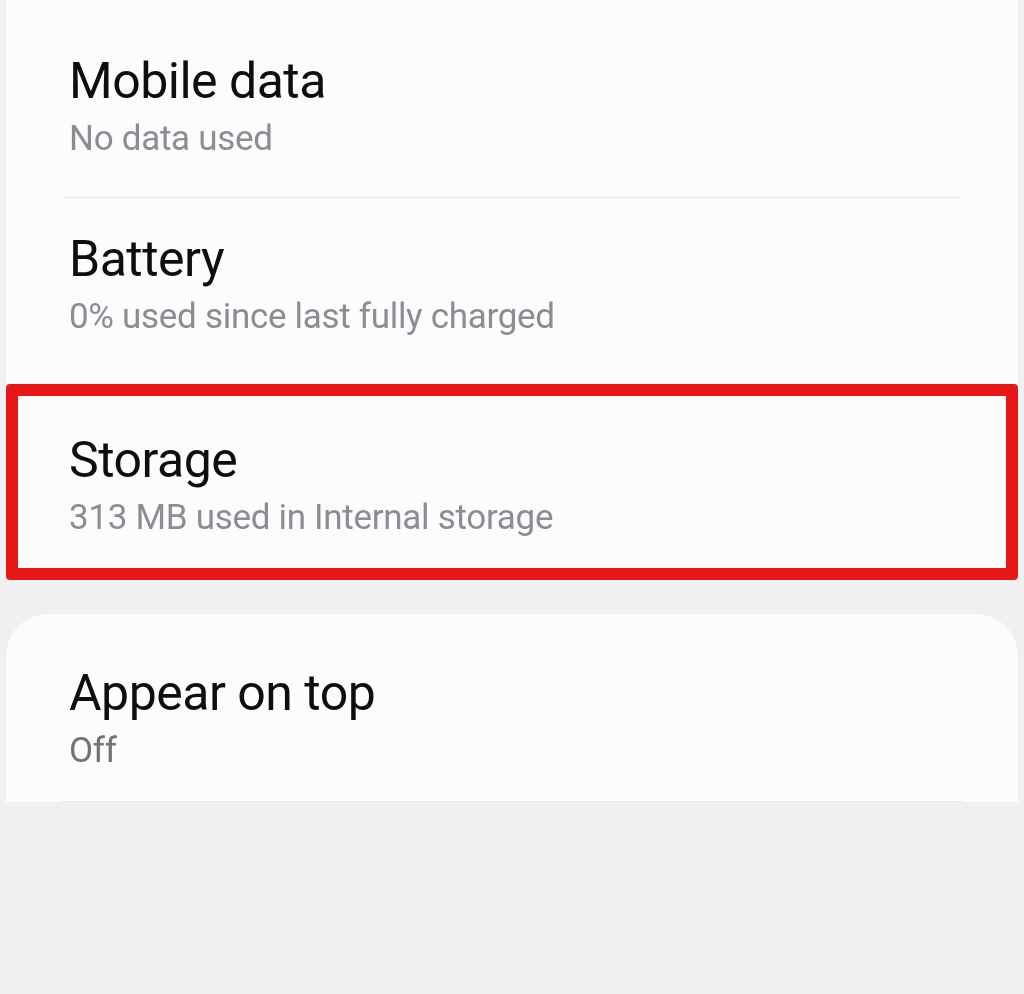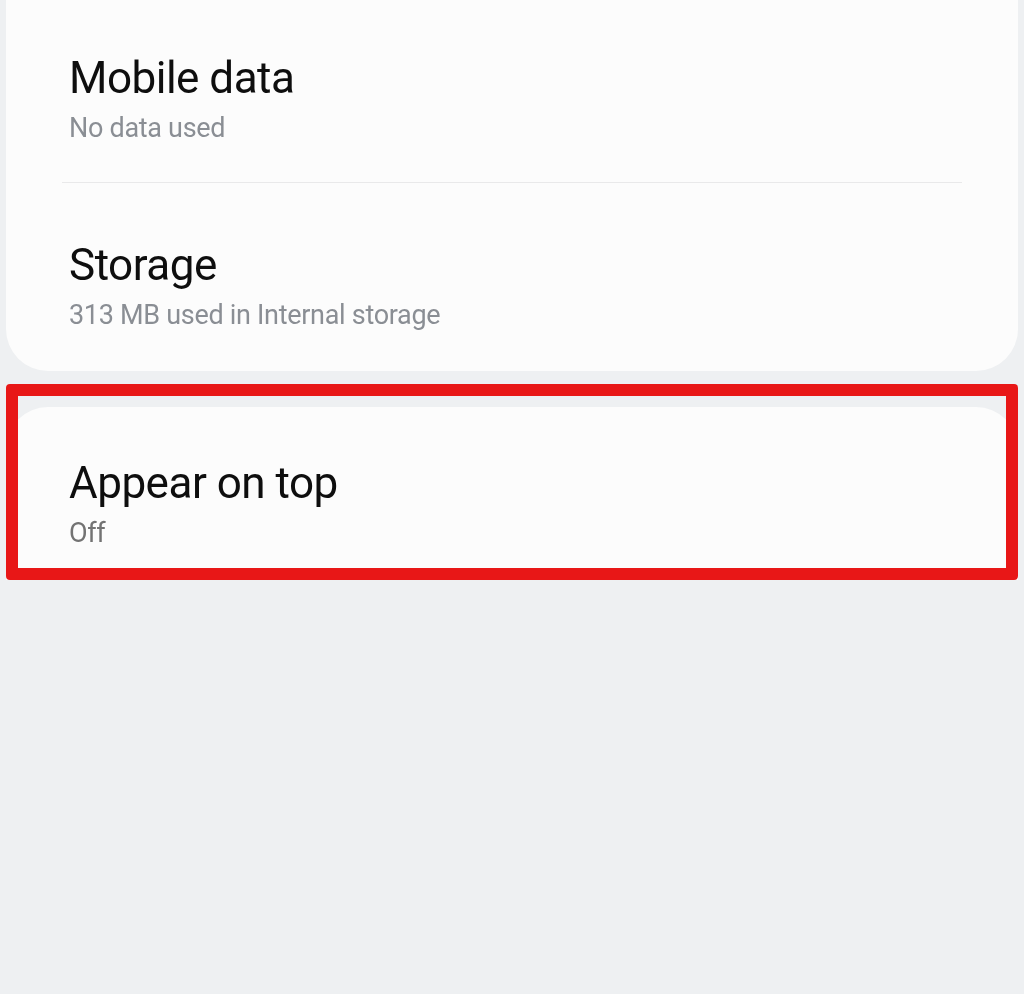--- a/index.html
+++ b/index.html
@@ -34,29 +34,29 @@
     }
     
     .list-item {
       padding: 32px 63px 38px 63px;
       position: relative;
       cursor: pointer;
     }
     
     .list-item-title {
       color: #0e0e0e;
-      font-size: 44px;
+      font-size: 50px;
       font-weight: 400;
       margin-bottom: 8px;
       letter-spacing: -0.5px;
     }
     
     .list-item-subtitle {
       color: #8a8e94;
-      font-size: 27px;
+      font-size: 35px;
       font-weight: 400;
       letter-spacing: -0.3px;
     }
     
     .list-item-subtitle.teal {
       color: #737373;
     }
     
     .divider {
       height: 1px;
@@ -89,20 +89,24 @@
 
 <div class="card card-top">
 
   <div class="list-item first-item">
     <div class="list-item-title">Mobile data</div>
     <div class="list-item-subtitle">No data used</div>
   </div>
 
   <div class="divider"></div>
 
+  <div class="list-item">
+    <div class="list-item-title">Battery</div>
+    <div class="list-item-subtitle">0% used since last fully charged</div>
+  </div>
 
   <div class="list-item" style="padding-top:56px;padding-bottom:40px;">
     <div class="list-item-title">Storage</div>
     <div class="list-item-subtitle">313 MB used in Internal storage</div>
   </div>
 
 
 </div>
 
 <div class="spacer"></div>

